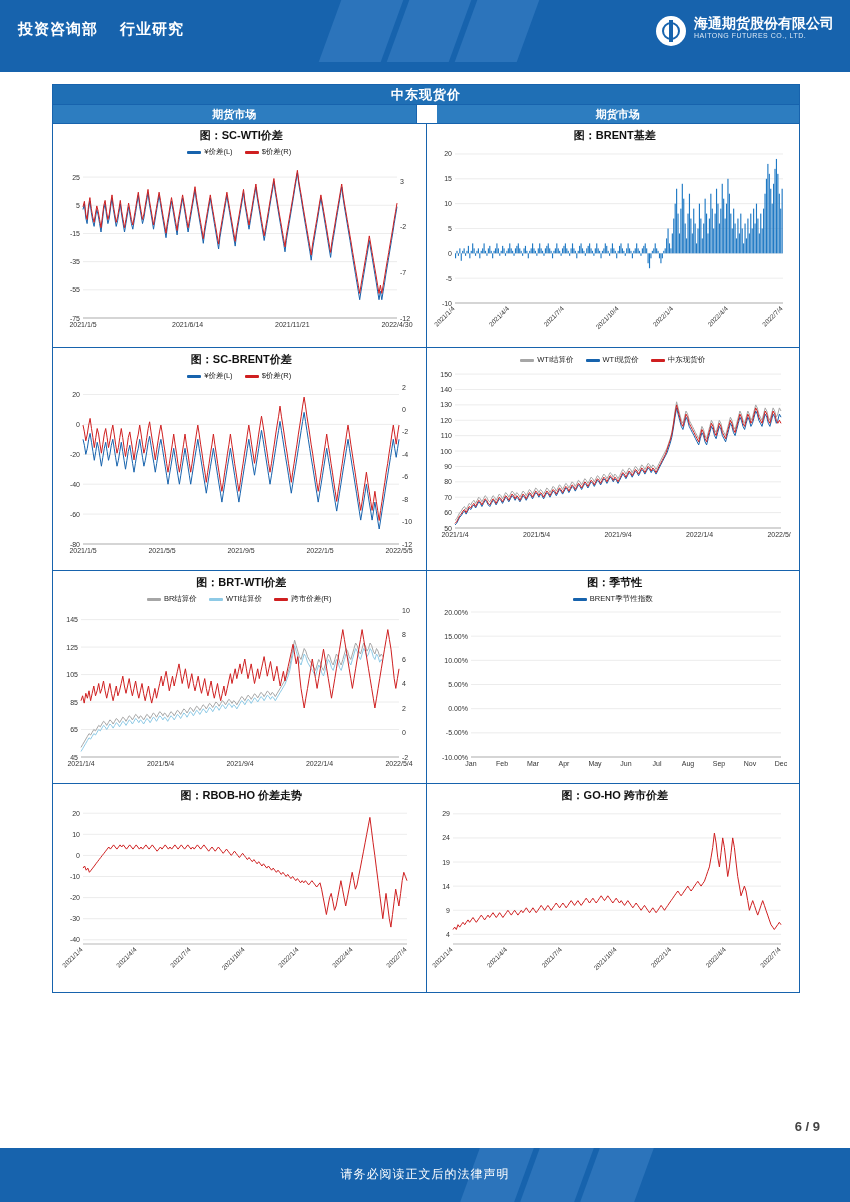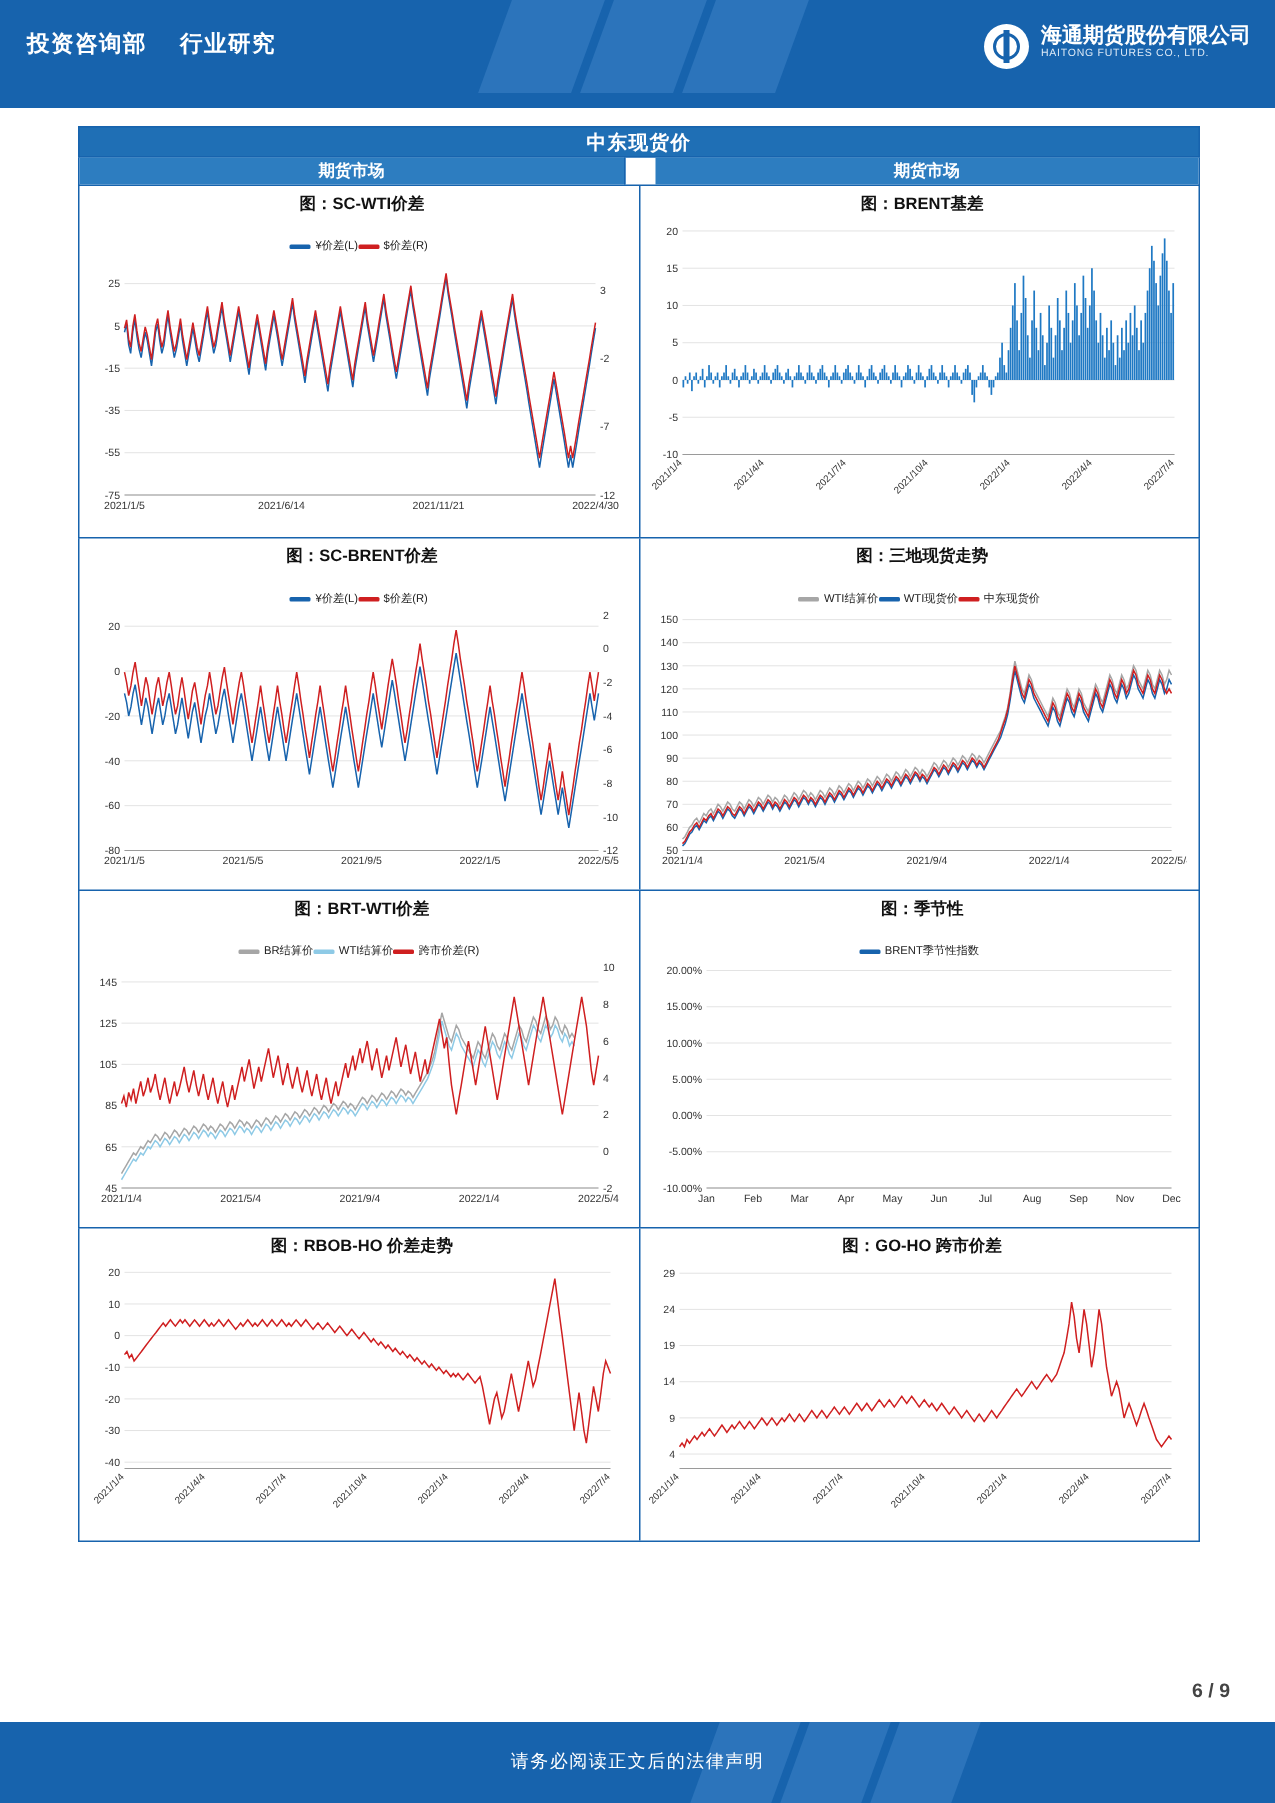--- a/index.html
+++ b/index.html
@@ -31,21 +31,21 @@
   .subbar{display:flex;height:18px;border-left:1px solid #1763ad;border-right:1px solid #1763ad;border-bottom:1px solid #1763ad;gap:20px;}
   .subbar div{flex:1;background:#2d7dc0;color:#fff;font-size:11px;font-weight:bold;text-align:center;line-height:18px;}
   .subbar div:first-child{border-right:1px solid #1763ad;}
 
   .grid{margin-top:0;}
   .row{display:flex;border-left:1px solid #1763ad;border-right:1px solid #1763ad;border-bottom:1px solid #1763ad;}
   .cell{flex:1;box-sizing:border-box;padding:3px 4px 4px 4px;}
   .cell:first-child{border-right:1px solid #1763ad;}
   .cap{font-size:11px;font-weight:bold;color:#111;margin:1px 0 0 4px;text-align:center;}
 
-  .legend{display:flex;justify-content:center;align-items:center;margin-top:16px;}
+  .legend{display:flex;justify-content:center;gap:12px;align-items:center;margin-top:4px;}
   .legend .li{display:flex;align-items:center;gap:3px;font-size:7.5px;color:#222;}
   .legend .sw{width:14px;height:3px;border-radius:1px;}
 
   svg{display:block;}
   .ax{font-size:7px;fill:#333;}
   .axr{font-size:7px;fill:#333;}
   .tickrot{font-size:6.5px;fill:#333;}
   .gl{stroke:#d9d9d9;stroke-width:.5;}
   .axis{stroke:#9a9a9a;stroke-width:.7;}
 </style>
@@ -414,21 +414,20 @@
             <path d="M26.0 58.3 L27.4 64.3 L28.8 73.3 L30.3 67.3 L31.7 58.3 L33.1 52.4 L34.5 61.3 L35.9 70.3 L37.3 79.3 L38.8 70.3 L40.2 61.3 L41.6 67.3 L43.0 76.3 L44.4 85.2 L45.8 76.3 L47.3 67.3 L48.7 61.3 L50.1 70.3 L51.5 79.3 L52.9 73.3 L54.3 64.3 L55.8 58.3 L57.2 67.3 L58.6 76.3 L60.0 85.2 L61.4 79.3 L62.8 70.3 L64.3 61.3 L65.7 70.3 L67.1 79.3 L68.5 88.2 L69.9 79.3 L71.3 70.3 L72.8 64.3 L74.2 73.3 L75.6 82.3 L77.0 91.2 L78.4 82.3 L79.8 73.3 L81.3 67.3 L82.7 58.3 L84.1 67.3 L85.5 76.3 L86.9 85.2 L88.3 79.3 L89.8 70.3 L91.2 61.3 L92.6 55.3 L94.0 64.3 L95.4 73.3 L96.9 82.3 L98.3 91.2 L99.7 82.3 L101.1 73.3 L102.5 64.3 L103.9 58.3 L105.4 67.3 L106.8 76.3 L108.2 85.2 L109.6 94.2 L111.0 103.2 L112.4 94.2 L113.9 85.2 L115.3 76.3 L116.7 67.3 L118.1 76.3 L119.5 85.2 L120.9 94.2 L122.4 103.2 L123.8 94.2 L125.2 85.2 L126.6 76.3 L128.0 67.3 L129.4 76.3 L130.9 85.2 L132.3 94.2 L133.7 103.2 L135.1 94.2 L136.5 85.2 L137.9 76.3 L139.4 67.3 L140.8 58.3 L142.2 67.3 L143.6 76.3 L145.0 85.2 L146.4 94.2 L147.9 103.2 L149.3 112.2 L150.7 103.2 L152.1 94.2 L153.5 85.2 L155.0 76.3 L156.4 67.3 L157.8 76.3 L159.2 85.2 L160.6 94.2 L162.0 103.2 L163.5 112.2 L164.9 121.1 L166.3 112.2 L167.7 103.2 L169.1 94.2 L170.5 85.2 L172.0 76.3 L173.4 67.3 L174.8 76.3 L176.2 85.2 L177.6 94.2 L179.0 103.2 L180.5 112.2 L181.9 121.1 L183.3 112.2 L184.7 103.2 L186.1 94.2 L187.5 85.2 L189.0 76.3 L190.4 67.3 L191.8 58.3 L193.2 67.3 L194.6 76.3 L196.0 85.2 L197.5 94.2 L198.9 85.2 L200.3 76.3 L201.7 67.3 L203.1 58.3 L204.5 49.4 L206.0 58.3 L207.4 67.3 L208.8 76.3 L210.2 85.2 L211.6 94.2 L213.0 103.2 L214.5 94.2 L215.9 85.2 L217.3 76.3 L218.7 67.3 L220.1 58.3 L221.6 49.4 L223.0 40.4 L224.4 49.4 L225.8 58.3 L227.2 67.3 L228.6 76.3 L230.1 85.2 L231.5 94.2 L232.9 103.2 L234.3 112.2 L235.7 103.2 L237.1 94.2 L238.6 85.2 L240.0 76.3 L241.4 67.3 L242.8 58.3 L244.2 49.4 L245.6 40.4 L247.1 31.4 L248.5 40.4 L249.9 49.4 L251.3 58.3 L252.7 67.3 L254.1 76.3 L255.6 85.2 L257.0 94.2 L258.4 103.2 L259.8 112.2 L261.2 121.1 L262.6 112.2 L264.1 103.2 L265.5 94.2 L266.9 85.2 L268.3 76.3 L269.7 67.3 L271.1 76.3 L272.6 85.2 L274.0 94.2 L275.4 103.2 L276.8 112.2 L278.2 121.1 L279.7 130.1 L281.1 121.1 L282.5 112.2 L283.9 103.2 L285.3 94.2 L286.7 85.2 L288.2 76.3 L289.6 67.3 L291.0 58.3 L292.4 67.3 L293.8 76.3 L295.2 85.2 L296.7 94.2 L298.1 103.2 L299.5 112.2 L300.9 121.1 L302.3 130.1 L303.7 139.1 L305.2 130.1 L306.6 121.1 L308.0 112.2 L309.4 103.2 L310.8 112.2 L312.2 121.1 L313.7 130.1 L315.1 139.1 L316.5 130.1 L317.9 121.1 L319.3 130.1 L320.7 139.1 L322.2 148.0 L323.6 139.1 L325.0 130.1 L326.4 121.1 L327.8 112.2 L329.2 103.2 L330.7 94.2 L332.1 85.2 L333.5 76.3 L334.9 67.3 L336.3 58.3 L337.7 67.3 L339.2 76.3 L340.6 67.3 L342.0 58.3 " fill="none" stroke="#1763ad" stroke-width="1"></path>
             <path d="M26.0 44.1 L27.4 50.9 L28.8 59.8 L30.3 53.1 L31.7 44.1 L33.1 37.4 L34.5 47.5 L35.9 56.5 L37.3 66.6 L38.8 56.5 L40.2 47.5 L41.6 53.1 L43.0 63.2 L44.4 72.2 L45.8 63.2 L47.3 53.1 L48.7 47.5 L50.1 56.5 L51.5 66.6 L52.9 59.8 L54.3 50.9 L55.8 44.1 L57.2 53.1 L58.6 63.2 L60.0 72.2 L61.4 66.6 L62.8 56.5 L64.3 47.5 L65.7 56.5 L67.1 66.6 L68.5 75.5 L69.9 66.6 L71.3 56.5 L72.8 50.9 L74.2 59.8 L75.6 68.8 L77.0 78.9 L78.4 68.8 L79.8 59.8 L81.3 53.1 L82.7 44.1 L84.1 53.1 L85.5 63.2 L86.9 72.2 L88.3 66.6 L89.8 56.5 L91.2 47.5 L92.6 40.8 L94.0 50.9 L95.4 59.8 L96.9 68.8 L98.3 78.9 L99.7 68.8 L101.1 59.8 L102.5 50.9 L103.9 44.1 L105.4 53.1 L106.8 63.2 L108.2 72.2 L109.6 82.3 L111.0 91.2 L112.4 82.3 L113.9 72.2 L115.3 63.2 L116.7 53.1 L118.1 63.2 L119.5 72.2 L120.9 82.3 L122.4 91.2 L123.8 82.3 L125.2 72.2 L126.6 63.2 L128.0 53.1 L129.4 63.2 L130.9 72.2 L132.3 82.3 L133.7 91.2 L135.1 82.3 L136.5 72.2 L137.9 63.2 L139.4 53.1 L140.8 44.1 L142.2 53.1 L143.6 63.2 L145.0 72.2 L146.4 82.3 L147.9 91.2 L149.3 101.3 L150.7 91.2 L152.1 82.3 L153.5 72.2 L155.0 63.2 L156.4 53.1 L157.8 63.2 L159.2 72.2 L160.6 82.3 L162.0 91.2 L163.5 101.3 L164.9 110.3 L166.3 101.3 L167.7 91.2 L169.1 82.3 L170.5 72.2 L172.0 63.2 L173.4 53.1 L174.8 63.2 L176.2 72.2 L177.6 82.3 L179.0 91.2 L180.5 101.3 L181.9 110.3 L183.3 101.3 L184.7 91.2 L186.1 82.3 L187.5 72.2 L189.0 63.2 L190.4 53.1 L191.8 44.1 L193.2 53.1 L194.6 63.2 L196.0 72.2 L197.5 82.3 L198.9 72.2 L200.3 63.2 L201.7 53.1 L203.1 44.1 L204.5 35.2 L206.0 44.1 L207.4 53.1 L208.8 63.2 L210.2 72.2 L211.6 82.3 L213.0 91.2 L214.5 82.3 L215.9 72.2 L217.3 63.2 L218.7 53.1 L220.1 44.1 L221.6 35.2 L223.0 25.1 L224.4 35.2 L225.8 44.1 L227.2 53.1 L228.6 63.2 L230.1 72.2 L231.5 82.3 L232.9 91.2 L234.3 101.3 L235.7 91.2 L237.1 82.3 L238.6 72.2 L240.0 63.2 L241.4 53.1 L242.8 44.1 L244.2 35.2 L245.6 25.1 L247.1 16.1 L248.5 25.1 L249.9 35.2 L251.3 44.1 L252.7 53.1 L254.1 63.2 L255.6 72.2 L257.0 82.3 L258.4 91.2 L259.8 101.3 L261.2 110.3 L262.6 101.3 L264.1 91.2 L265.5 82.3 L266.9 72.2 L268.3 63.2 L269.7 53.1 L271.1 63.2 L272.6 72.2 L274.0 82.3 L275.4 91.2 L276.8 101.3 L278.2 110.3 L279.7 120.4 L281.1 110.3 L282.5 101.3 L283.9 91.2 L285.3 82.3 L286.7 72.2 L288.2 63.2 L289.6 53.1 L291.0 44.1 L292.4 53.1 L293.8 63.2 L295.2 72.2 L296.7 82.3 L298.1 91.2 L299.5 101.3 L300.9 110.3 L302.3 120.4 L303.7 129.4 L305.2 120.4 L306.6 110.3 L308.0 101.3 L309.4 91.2 L310.8 101.3 L312.2 110.3 L313.7 120.4 L315.1 129.4 L316.5 120.4 L317.9 110.3 L319.3 120.4 L320.7 129.4 L322.2 139.5 L323.6 129.4 L325.0 120.4 L326.4 110.3 L327.8 101.3 L329.2 91.2 L330.7 82.3 L332.1 72.2 L333.5 63.2 L334.9 53.1 L336.3 44.1 L337.7 53.1 L339.2 63.2 L340.6 53.1 L342.0 44.1 " fill="none" stroke="#cf1f20" stroke-width="1"></path>
             <text x="26" y="172" class="ax" text-anchor="middle">2021/1/5</text>
             <text x="105" y="172" class="ax" text-anchor="middle">2021/5/5</text>
             <text x="184" y="172" class="ax" text-anchor="middle">2021/9/5</text>
             <text x="263" y="172" class="ax" text-anchor="middle">2022/1/5</text>
             <text x="342" y="172" class="ax" text-anchor="middle">2022/5/5</text>
           </svg>
       </div>
       <div class="cell">
-        <div class="cap">图：三地现货走势</div>
         <div class="legend">
           <div class="li">
               <span class="sw" style="background:#a6a6a6"></span>
               <span>WTI结算价</span>
             </div>
           <div class="li">
               <span class="sw" style="background:#1763ad"></span>
               <span>WTI现货价</span>
             </div>
           <div class="li">

